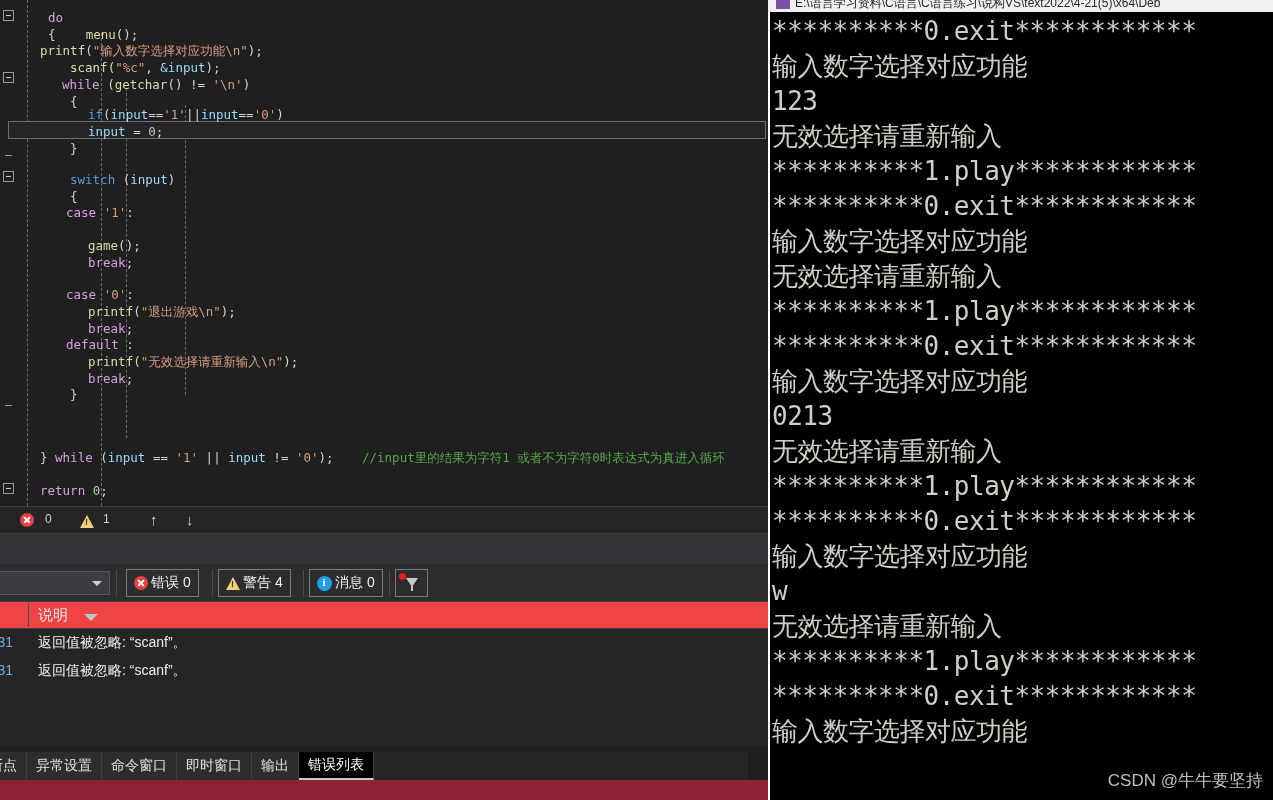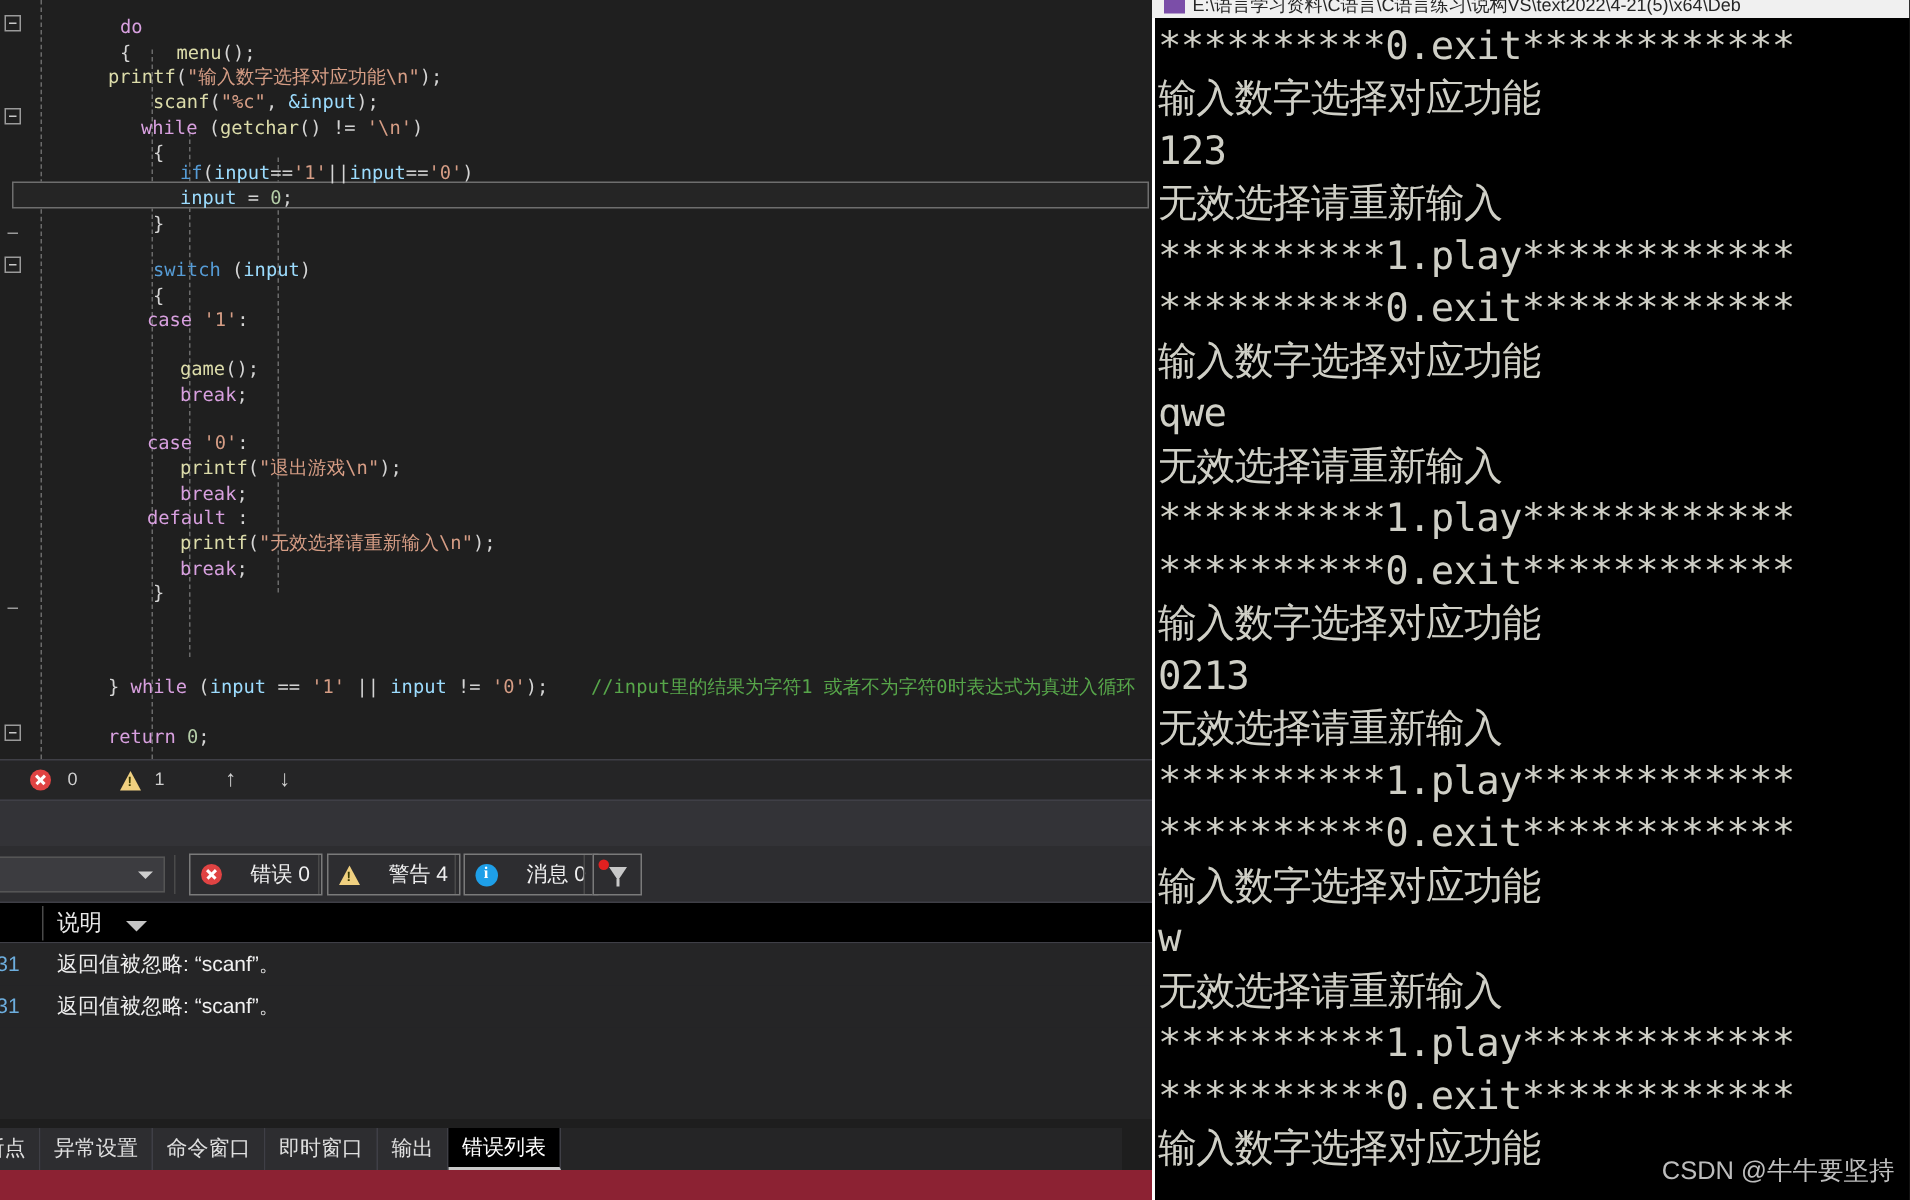--- a/index.html
+++ b/index.html
@@ -65,21 +65,20 @@
     font-family: "DejaVu Sans Mono", "Liberation Mono", monospace;
     font-size: 12.5px;
     line-height: 16.5px;
     white-space: pre;
   }
   .cl {
     position: absolute;
     left: 0;
     white-space: pre;
     font-family: "DejaVu Sans Mono", "Liberation Mono", monospace;
-    margin-left: 32px;
   }
   .guide {
     position: absolute;
     width: 0;
     border-left: 1px dashed #6a6a6a;
   }
   #current-line-box {
     position: absolute;
     left: 8px; top: 121px;
     width: 758px; height: 18px;
@@ -175,21 +174,21 @@
     width: 1px; height: 26px;
     background: #4a4a4a;
   }
   .toggle-btn {
     position: absolute; top: 5px;
     height: 28px;
     border: 1px solid #7a7a7a;
     background: #2d2d30;
     display: flex; align-items: center;
     padding: 0 7px;
-    gap: 19px;
+    gap: 3px;
   }
   .toggle-btn .lbl { color: #f0f0f0; font-size: 14px; white-space: nowrap;}
   .info-icon-circle {
     width: 15px; height: 15px; border-radius: 50%;
     background: #1e9fe8; position: relative; display: inline-block;
   }
   .info-icon-circle::after {
     content: "i";
     position: absolute; left: 5.5px; top: 0px;
     color: #fff; font-size: 11px; font-weight: bold;
@@ -230,21 +229,21 @@
     position: absolute; right: 9px; top: 11px;
     width: 0; height: 0;
     border-left: 5px solid transparent;
     border-right: 5px solid transparent;
     border-top: 5px solid #cfcfcf;
   }
 
   #errlist-header {
     position: absolute; left: 0; top: 38px;
     width: 768px; height: 27px;
-    background: #000000;
+    background: #ef4444;
     border-bottom: 1px solid #3f3f46;
   }
   .col-divider {
     position: absolute; top: 2px;
     width: 1px; height: 23px;
     background: #4a4a4a;
   }
   .col-desc-h {
     position: absolute; left: 38px; top: 4px;
     color: #e8e8e8; font-size: 15px;
@@ -482,21 +481,20 @@
     </div>
     <div id="console-left-edge"></div>
     <div id="console-body">
         <div class="console-line">**********0.exit************</div>
         <div class="console-line">输入数字选择对应功能</div>
         <div class="console-line">123</div>
         <div class="console-line">无效选择请重新输入</div>
         <div class="console-line">**********1.play************</div>
         <div class="console-line">**********0.exit************</div>
         <div class="console-line">输入数字选择对应功能</div>
-        <div class="console-line">qwe</div>
         <div class="console-line">无效选择请重新输入</div>
         <div class="console-line">**********1.play************</div>
         <div class="console-line">**********0.exit************</div>
         <div class="console-line">输入数字选择对应功能</div>
         <div class="console-line">0213</div>
         <div class="console-line">无效选择请重新输入</div>
         <div class="console-line">**********1.play************</div>
         <div class="console-line">**********0.exit************</div>
         <div class="console-line">输入数字选择对应功能</div>
         <div class="console-line">w</div>

